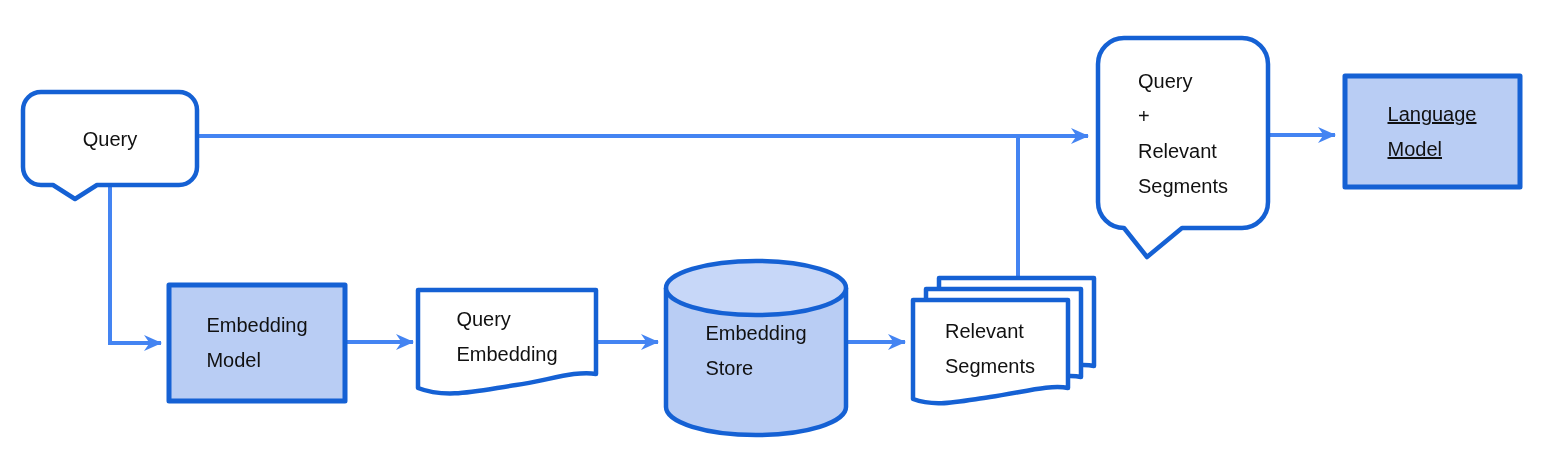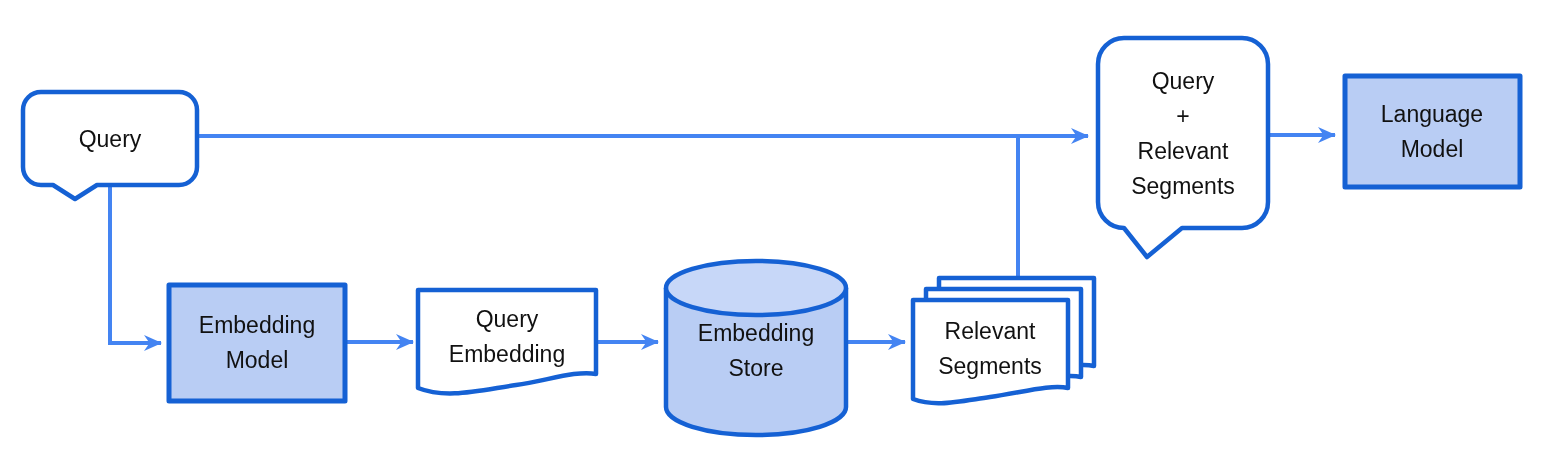--- a/index.html
+++ b/index.html
@@ -14,25 +14,24 @@
   .edge{stroke:var(--connector,#4484f2);stroke-width:4;fill:none;}
   .shape{stroke:var(--shape-border,#1561d4);stroke-width:4.5;stroke-linejoin:round;}
   .shape-thick{stroke:var(--shape-border,#1561d4);stroke-width:5;stroke-linejoin:round;}
   .fill-blue{fill:var(--fill-blue,#b9cdf4);}
   .fill-blue-light{fill:var(--fill-blue-light,#c7d7f8);}
   .fill-white{fill:var(--fill-white,#ffffff);}
   .ah{fill:var(--connector,#4484f2);}
   .label{
     position:absolute;
     transform:translate(-50%,-50%);
-    font-size:23px;
+    font-size:20px;
     line-height:35px;
     color:var(--text,#111111);
     white-space:pre-line;
-    text-align:center;
     pointer-events:none;
   }
 </style>
 </head>
 <body>
 
 <div class="canvas">
 
   <svg width="1541" height="465" viewBox="0 0 1541 465">
     <defs>
@@ -89,16 +88,16 @@
   <div class="label" style="left:507px;top:337px;">Query
 Embedding</div>
   <div class="label" style="left:756px;top:351px;">Embedding
 Store</div>
   <div class="label" style="left:990px;top:349px;">Relevant
 Segments</div>
   <div class="label" style="left:1183px;top:134px;">Query
 +
 Relevant
 Segments</div>
-  <div class="label" style="left:1432px;top:132px;">Language
+  <div class="label" style="left:1432px;top:132px;text-decoration:underline;">Language
 Model</div>
 
 </div>
 
 </body></html>

